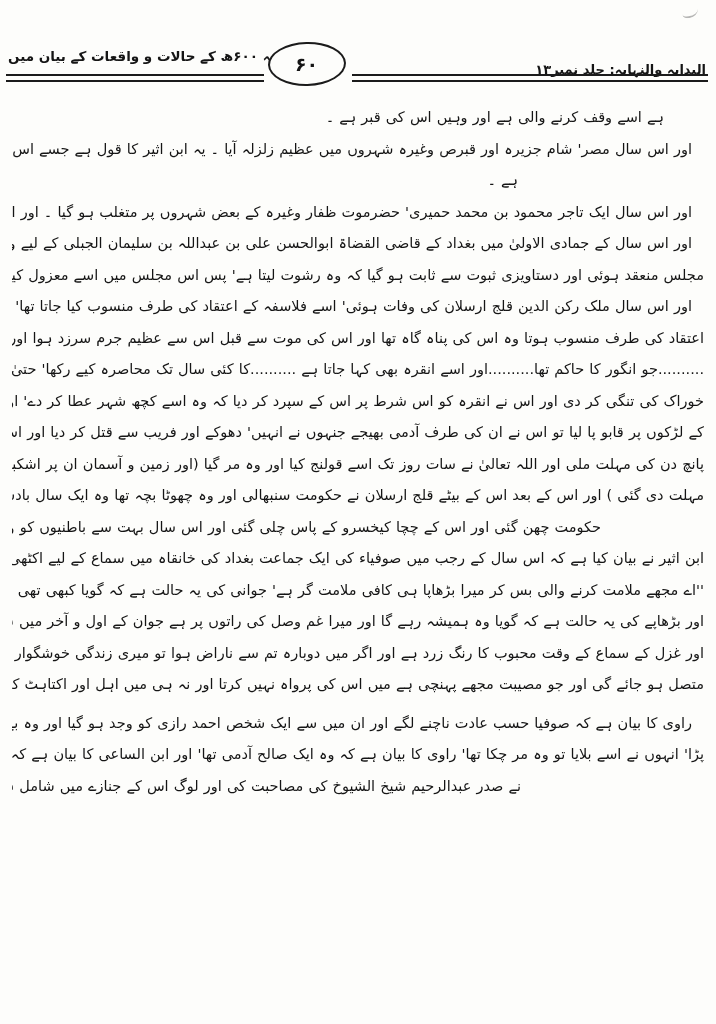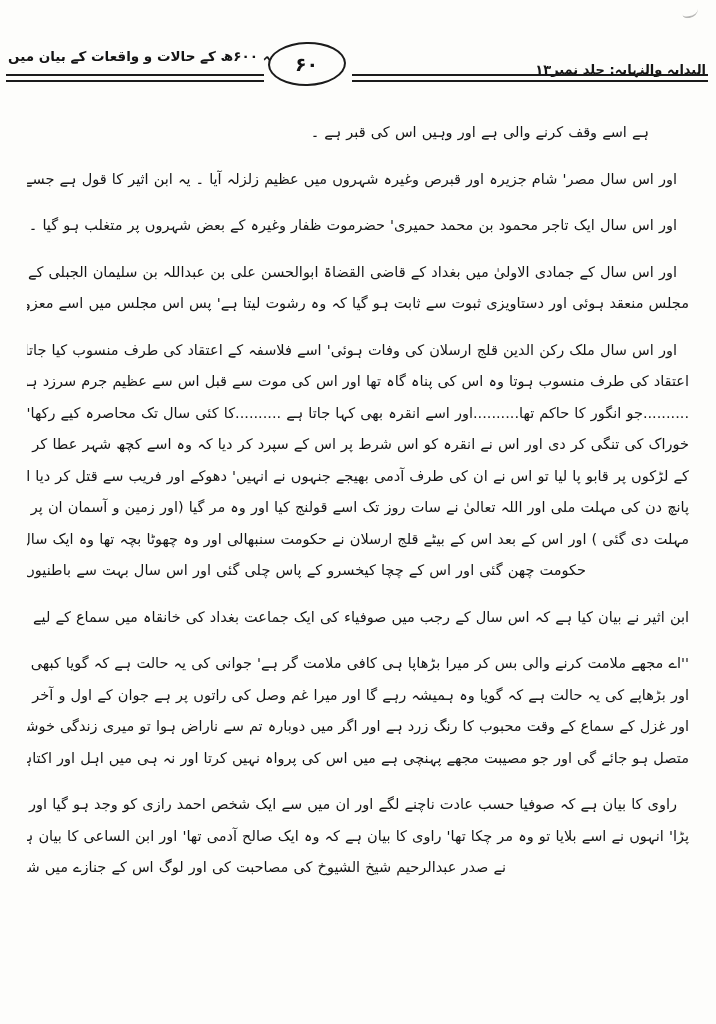--- a/index.html
+++ b/index.html
@@ -38,21 +38,21 @@
   }
   .oval span{font-size:19px;font-weight:bold;transform:rotate(1.5deg);}
   .smudge{
     position:absolute;top:6px;right:18px;width:16px;height:10px;
     border-bottom:2px solid rgba(0,0,0,.28);
     border-radius:0 0 70% 40%;
     transform:rotate(-8deg);
   }
   
   .body{padding:12px 12px 0 12px;font-size:14.5px;line-height:31.5px;}
-  .para{margin:15px;}
+  .para{margin:0;}
   .line{
     height:31.5px;overflow:hidden;white-space:nowrap;
     text-align:justify;text-align-last:justify;
     word-spacing:.5px;
   }
   .line.end{text-align:right;text-align-last:right;}
   .line.first{text-indent:12px;}
   .pr-40{padding-right:40px;}
   .pr-186{padding-right:186px;}
   .pr-228{padding-right:228px;}
@@ -79,20 +79,21 @@
   </div>
 
   <div class="body">
 
     <section class="para">
       <div class="line end pr-40">ہے اسے وقف کرنے والی ہے اور وہیں اس کی قبر ہے ۔</div>
     </section>
 
     <section class="para">
       <div class="line first">اور اس سال مصر' شام جزیرہ اور قبرص وغیرہ شہروں میں عظیم زلزلہ آیا ۔ یہ ابن اثیر کا قول ہے جسے اس نے الکامل میں بیان کیا</div>
+      <div class="line end pr-186">ہے ۔</div>
     </section>
 
     <section class="para">
       <div class="line first">اور اس سال ایک تاجر محمود بن محمد حمیری' حضرموت ظفار وغیرہ کے بعض شہروں پر متغلب ہو گیا ۔ اور اس کا زمانہ ۶۱۹ھ اور اس</div>
     </section>
 
     <section class="para">
       <div class="line first">اور اس سال کے جمادی الاولیٰ میں بغداد کے قاضی القضاۃ ابوالحسن علی بن عبداللہ بن سلیمان الجبلی کے لیے وزیر کے گھر میں</div>
       <div class="line">مجلس منعقد ہوئی اور دستاویزی ثبوت سے ثابت ہو گیا کہ وہ رشوت لیتا ہے' پس اس مجلس میں اسے معزول کیا گیا اور اسے فاسق قرار</div>
     </section>

